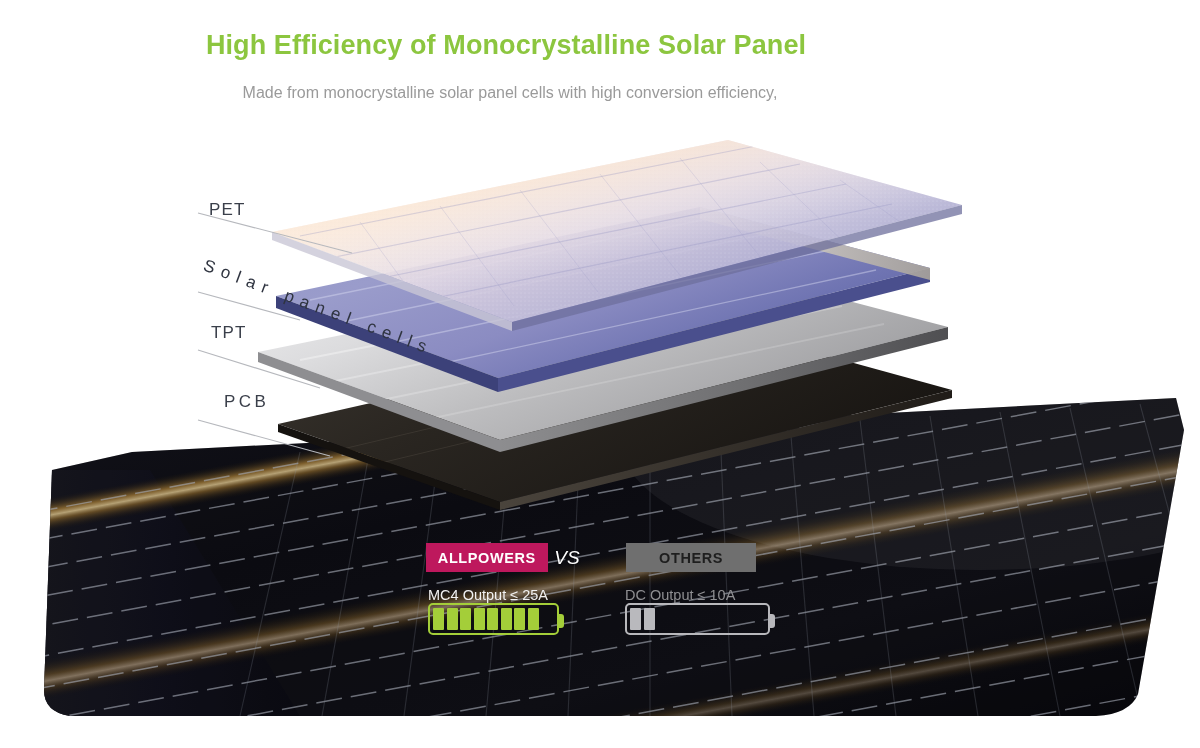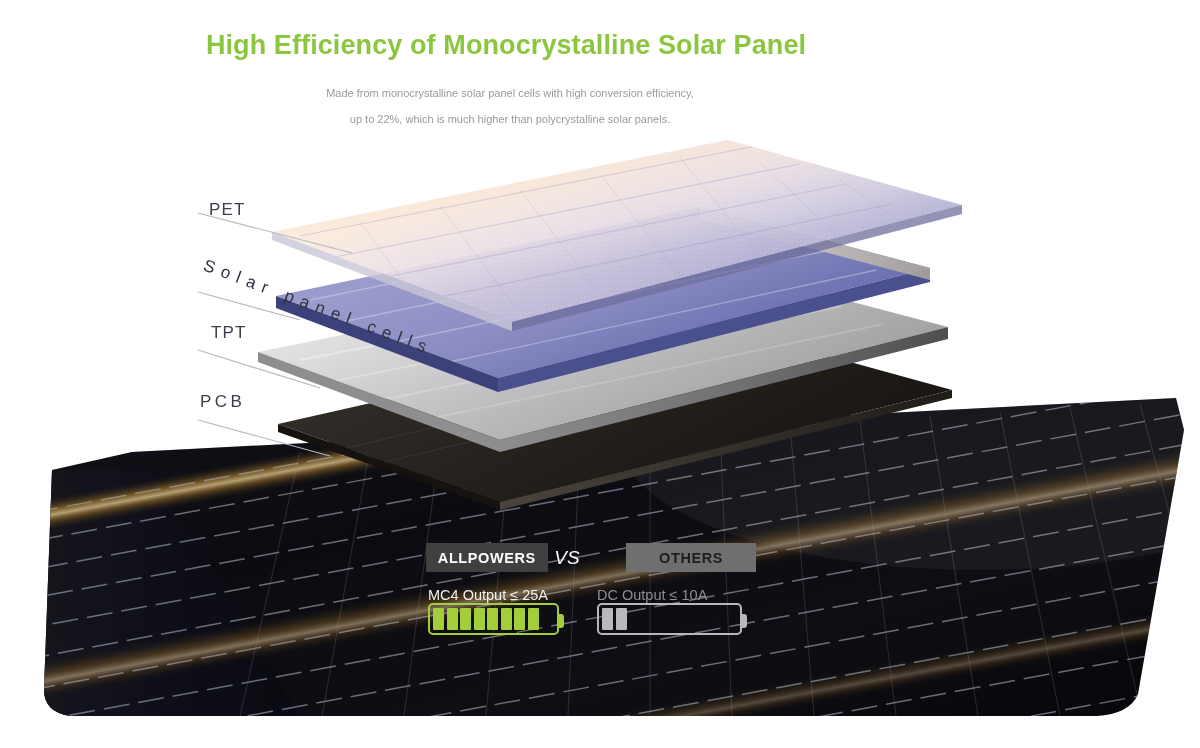--- a/index.html
+++ b/index.html
@@ -22,21 +22,21 @@
     position:absolute; top:30px; left:0; width:1012px;
     text-align:center;
     font-size:27px; font-weight:bold;
     letter-spacing:.1px;
     color:#8CC63F;
     white-space:nowrap;
   }
   #subline {
     position:absolute; top:80px; left:0; width:1020px;
     text-align:center;
-    font-size:11px;
+    font-size:16px;
     line-height:26px;
     color:#9a9a9a;
     font-weight:400;
   }
   #subline .l { display:block; }
 
   
   #artwork { position:absolute; inset:0; }
   #artwork svg { display:block; width:1200px; height:748px; }
 
@@ -44,42 +44,42 @@
   .lyr-label {
     position:absolute;
     font-size:17px;
     color:#3a3f4a;
     letter-spacing:1.2px;
     white-space:nowrap;
     font-weight:400;
   }
   #lbl-pet { left:209px; top:200px; }
   #lbl-tpt { left:211px; top:323px; }
-  #lbl-pcb { left:200px; top:392px; letter-spacing:3.5px; }
+  #lbl-pcb { left:224px; top:392px; letter-spacing:3.5px; }
   #lbl-cells {
     left:204px; top:255px;
     letter-spacing:7px;
     font-size:17px;
     transform:rotate(20.5deg);
     transform-origin:0 50%;
     color:#2f3440;
   }
 
   
   #compare {
     position:absolute; left:426px; top:543px;
     width:330px; height:110px;
   }
   #badges {
     position:relative; height:29px;
     display:flex; align-items:stretch;
   }
   #badge-allpowers {
     width:136px; height:29px;
-    background:#404040;
+    background:#be185d;
     display:flex; align-items:center; justify-content:center;
     color:#ffffff; font-weight:bold; font-size:14.5px;
     letter-spacing:.6px;
   }
   #vs-mark {
     width:43px; display:flex; align-items:center; justify-content:center;
     color:#ffffff; font-weight:normal; font-style:italic;
     font-size:19px; letter-spacing:0;
     text-shadow:0 1px 2px rgba(0,0,0,.55);
   }
@@ -92,21 +92,21 @@
     margin-left:40px;
   }
 
   .spec-row {
     position:absolute; top:44px; left:0; width:330px;
   }
   .spec {
     position:absolute; top:0;
   }
   .spec.ours  { left:2px;   }
-  .spec.their { left:171px; }
+  .spec.their { left:199px; }
   .spec-text {
     font-size:14.5px; white-space:nowrap;
   }
   .spec.ours  .spec-text { color:#f2f2f2; }
   .spec.their .spec-text { color:#8f8f92; }
 
   
   .battery { position:relative; height:32px; }
   .bat-body {
     position:relative;
@@ -368,21 +368,20 @@
         <path d="M 198,292 L 300,320"></path>
         <path d="M 198,350 L 320,388"></path>
         <path d="M 198,420 L 330,456"></path>
       </g>
     </svg>
   </div>
 
   <div id="headline">High Efficiency of Monocrystalline Solar Panel</div>
   <div id="subline">
     <span class="l">Made from monocrystalline solar panel cells with high conversion efficiency,</span>
-    <span class="l">up to 22%, which is much higher than polycrystalline solar panels.</span>
   </div>
 
   <div class="lyr-label" id="lbl-pet">PET</div>
   <div class="lyr-label" id="lbl-cells">Solar panel cells</div>
   <div class="lyr-label" id="lbl-tpt">TPT</div>
   <div class="lyr-label" id="lbl-pcb">PCB</div>
 
   <div id="compare">
 
     <div id="badges">

